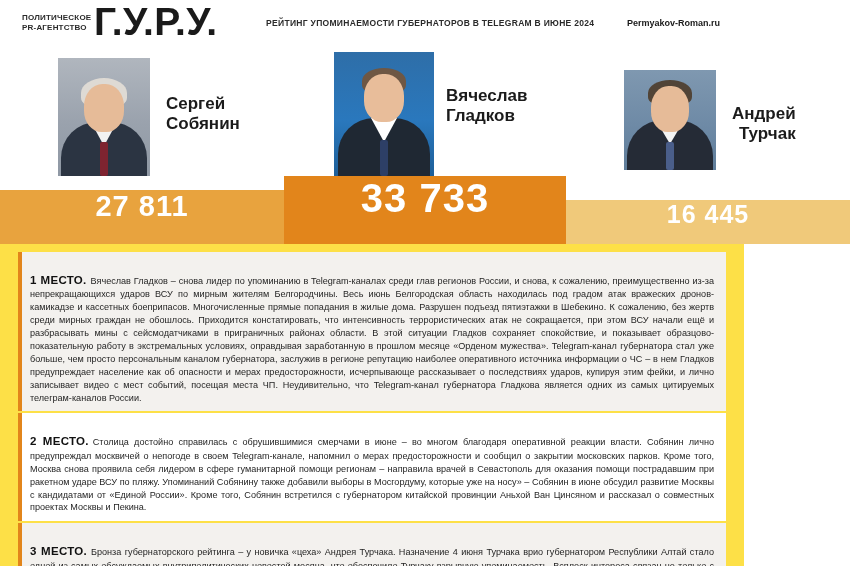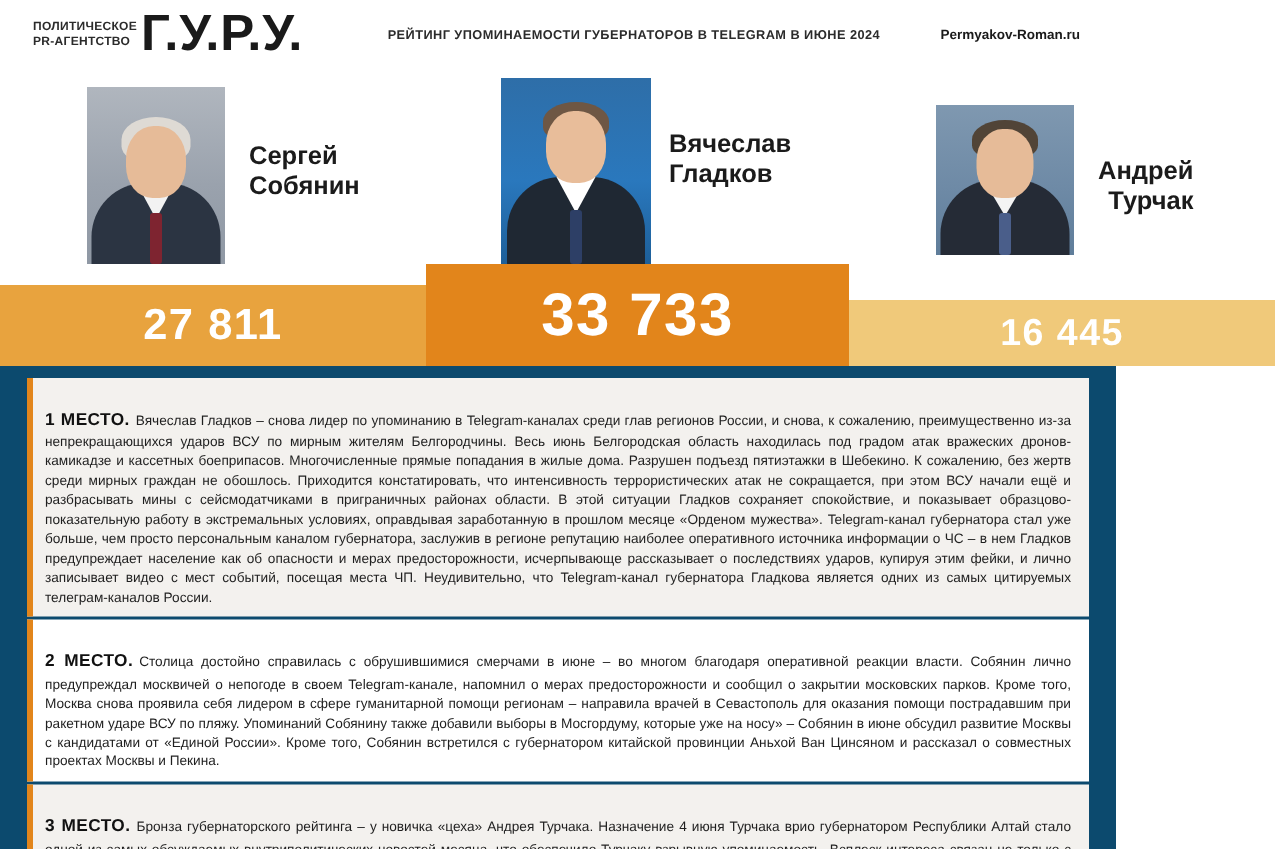--- a/index.html
+++ b/index.html
@@ -6,21 +6,21 @@
   html, body {
     margin: 0; padding: 0;
     width: 850px; height: 566px;
     background: #ffffff;
     font-family: "Liberation Sans", sans-serif;
     overflow: hidden;
   }
   .page {
     position: relative;
     width: 744px; height: 566px;
-    background: #0c4a6e;
+    background: #fde047;
   }
 
   
   .header {
     position: relative;
     height: 46px;
     background: #ffffff;
     display: flex;
     align-items: center;
     padding: 0 10px 0 22px;
@@ -28,21 +28,21 @@
   .agency {
     font-size: 8px;
     font-weight: bold;
     line-height: 1.25;
     color: #2b2b2b;
     letter-spacing: .2px;
     text-transform: uppercase;
     width: 70px;
   }
   .logo {
-    font-size: 34px;
+    font-size: 39px;
     font-weight: bold;
     letter-spacing: .5px;
     color: #1a1a1a;
     margin-left: 2px;
     margin-top: -2px;
     white-space: nowrap;
   }
   .header-title {
     flex: 1;
     text-align: center;
@@ -154,21 +154,21 @@
   .s1 .name { left: 166px; top: 48px; }
   .s2 .name { left: 162px; top: 40px; }
   .s3 .name { left: 166px; top: 58px; text-align: right; }
 
   .bar {
     position: absolute;
     bottom: 0;
     left: 0;
     width: 100%;
     display: flex;
-    align-items: center;
+    align-items: flex-start;
     justify-content: center;
   }
   .s1 .bar { height: 54px; background: #e8a33e; }
   .s2 .bar { height: 68px; background: #e2851b; }
   .s3 .bar { height: 44px; background: #f0c97a; }
 
   .score {
     color: #ffffff;
     font-weight: bold;
     letter-spacing: 1px;

